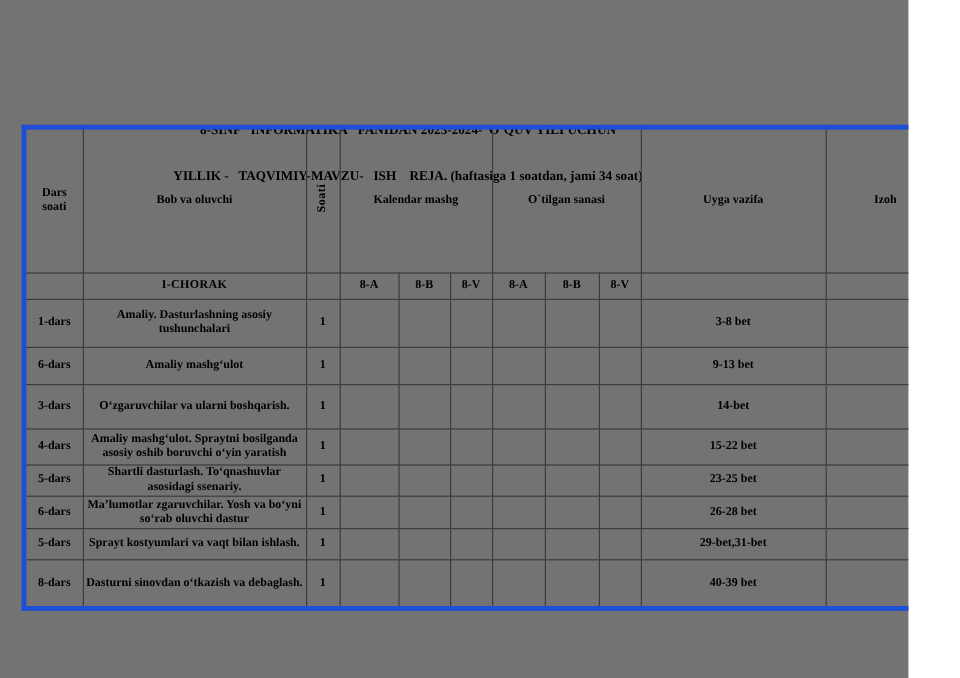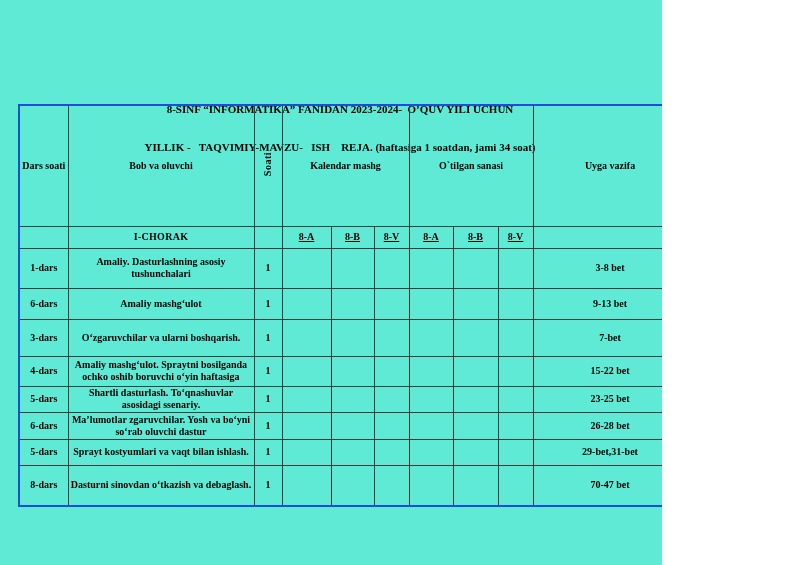--- a/index.html
+++ b/index.html
@@ -1,23 +1,23 @@
 <!DOCTYPE html>
 <html><head>
 <meta charset="utf-8">
 <style>
   * { margin: 0; padding: 0; box-sizing: border-box; }
   html, body { width: 800px; height: 565px; background: #ffffff; }
   body { font-family: "Liberation Serif", "DejaVu Serif", serif; color: #000000; }
 
   .page {
     position: relative;
-    width: 662px;
+    width: 757px;
     height: 565px;
-    background: #5eead4;
+    background: #737373;
     overflow: hidden;
   }
 
   .doc-title {
     position: absolute;
     top: 78px;
     left: 10px;
     width: 660px;
     text-align: center;
     font-weight: bold;
@@ -26,21 +26,21 @@
     white-space: pre;
   }
 
   table.plan {
     position: absolute;
     top: 104px;
     left: 18px;
     width: 769px;
     table-layout: fixed;
     border-collapse: collapse;
-    border: 2px solid #1d4ed8;
+    border: 4px solid #1d4ed8;
     font-weight: bold;
   }
 
   table.plan td {
     border: 1px solid #3c3c3c;
     text-align: center;
     vertical-align: middle;
     padding: 0 2px;
     font-size: 10px;
     line-height: 12px;
@@ -64,21 +64,21 @@
 
   .vert-text {
     display: inline-block;
     writing-mode: vertical-rl;
     transform: rotate(180deg);
     font-size: 10px;
     letter-spacing: 0.5px;
   }
 
   td.chorak-label { font-size: 10.5px; letter-spacing: 0.3px; }
-  td.sub-col { font-size: 10px; text-decoration: underline; }
+  td.sub-col { font-size: 10px; }
 </style>
 </head>
 <body>
 
 <div class="page">
 
   <div class="doc-title">
     <div>8-SINF “INFORMATIKA” FANIDAN 2023-2024-  O’QUV YILI UCHUN</div>
     <div>YILLIK -   TAQVIMIY-MAVZU-   ISH    REJA. (haftasiga 1 soatdan, jami 34 soat)</div>
   </div>
@@ -153,27 +153,27 @@
       <tr class="r3">
         <td>3-dars</td>
         <td>O‘zgaruvchilar va ularni boshqarish.</td>
         <td>1</td>
         <td></td>
         <td></td>
         <td></td>
         <td></td>
         <td></td>
         <td></td>
-        <td>7-bet</td>
+        <td>14-bet</td>
         <td></td>
       </tr>
 
       <tr class="r4">
         <td>4-dars</td>
-        <td>Amaliy mashg‘ulot. Spraytni bosilganda ochko oshib boruvchi o‘yin haftasiga</td>
+        <td>Amaliy mashg‘ulot. Spraytni bosilganda asosiy oshib boruvchi o‘yin yaratish</td>
         <td>1</td>
         <td></td>
         <td></td>
         <td></td>
         <td></td>
         <td></td>
         <td></td>
         <td>15-22 bet</td>
         <td></td>
       </tr>
@@ -223,18 +223,18 @@
       <tr class="r8">
         <td>8-dars</td>
         <td>Dasturni sinovdan o‘tkazish va debaglash.</td>
         <td>1</td>
         <td></td>
         <td></td>
         <td></td>
         <td></td>
         <td></td>
         <td></td>
-        <td>70-47 bet</td>
+        <td>40-39 bet</td>
         <td></td>
       </tr>
     </tbody>
   </table>
 </div>
 
 </body></html>

